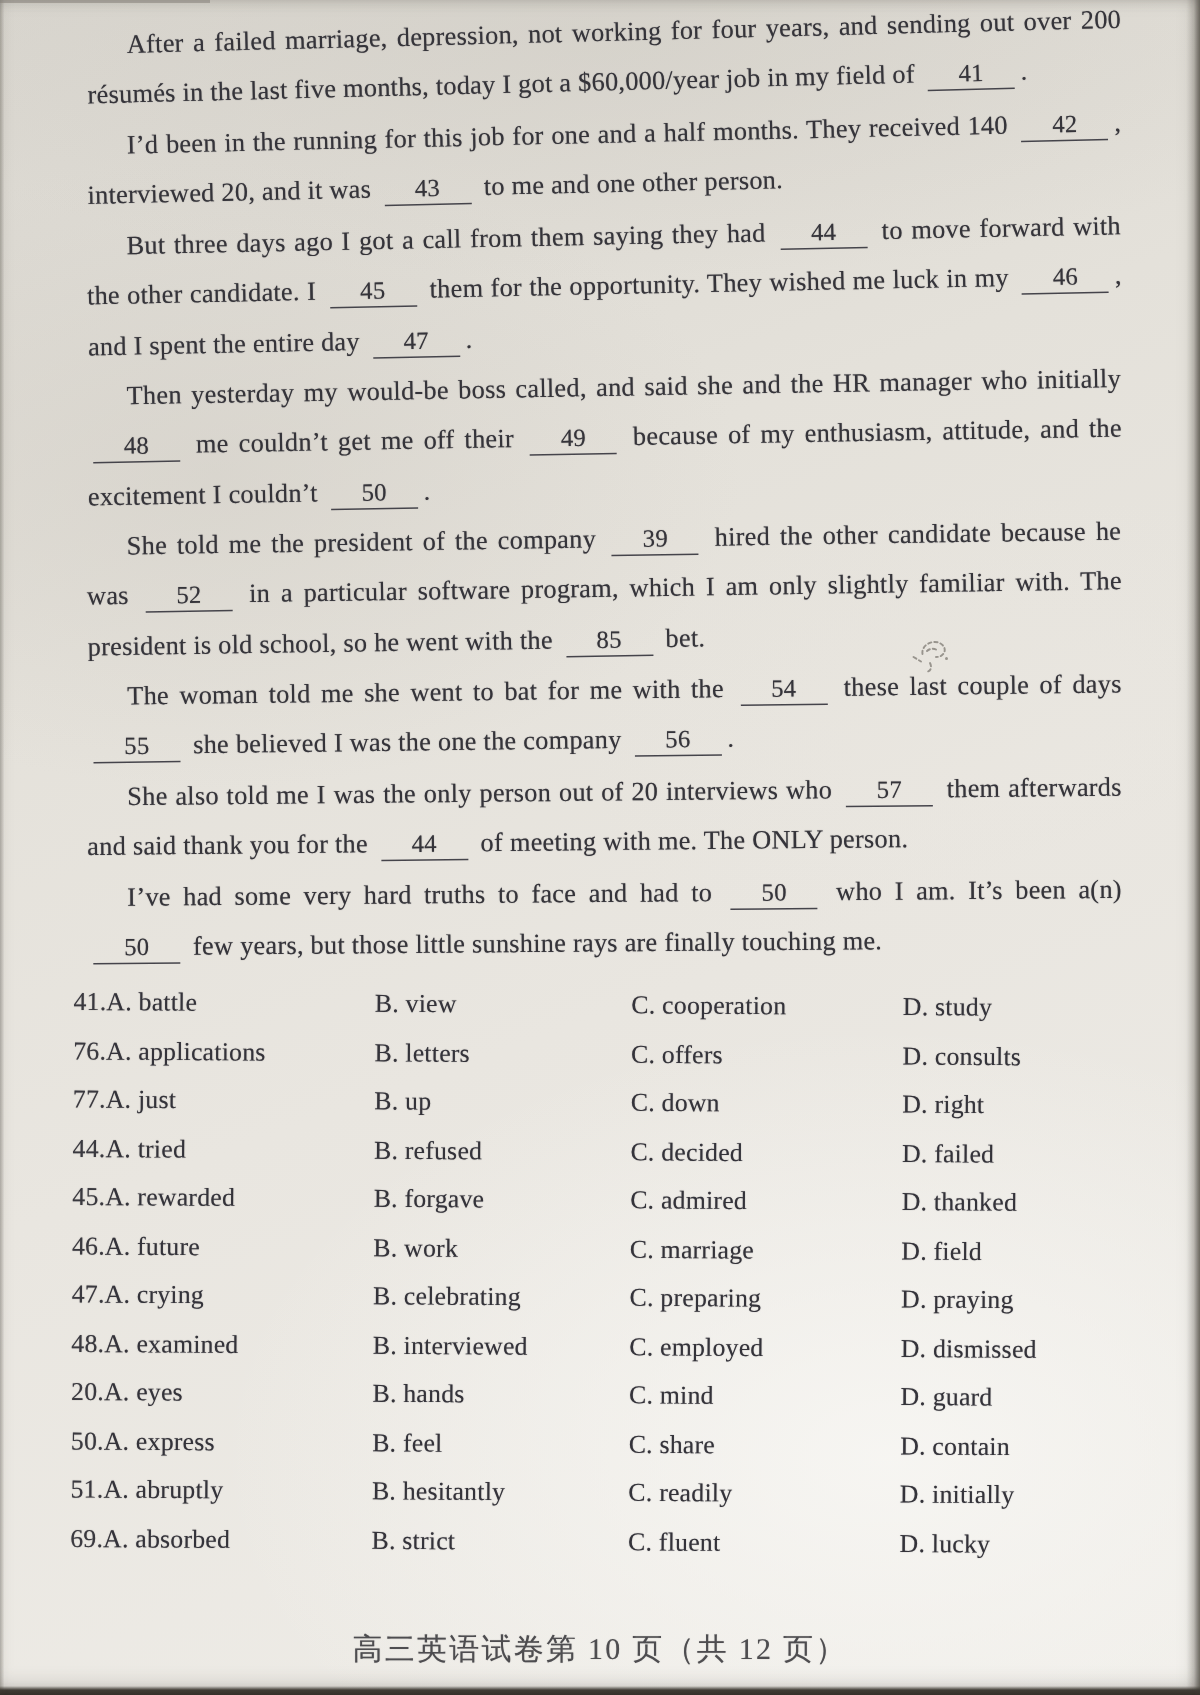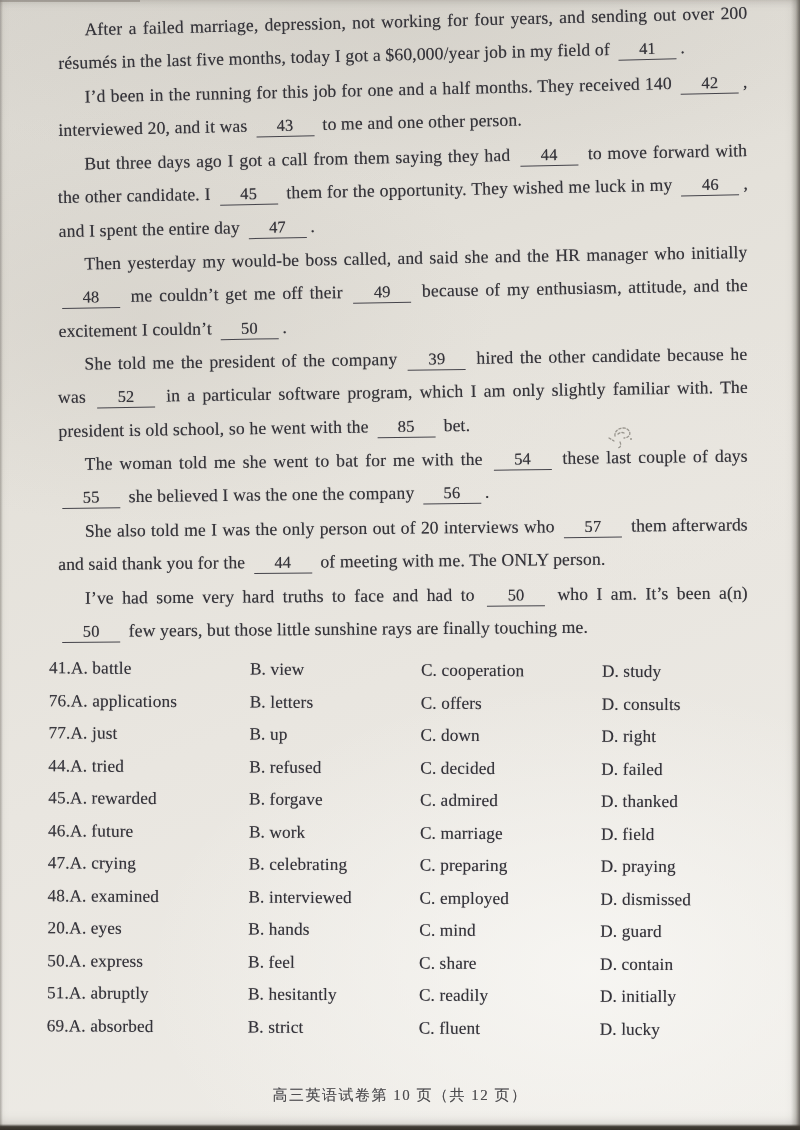--- a/index.html
+++ b/index.html
@@ -49,21 +49,21 @@
   .options{position:absolute;top:658px;left:0;width:800px;padding-left:36px;box-sizing:border-box;transform:rotate(.35deg);transform-origin:0 0;}
   .opt-row{display:grid;grid-template-columns:35px 179px 171px 181px auto;align-items:baseline;height:32.5px;font-size:17.2px;letter-spacing:.15px;text-shadow:0 0 .7px rgba(58,57,62,.55);}
   .opt-row .num{color:#3a393f;text-align:right;}
   .opt-row .cell{color:#34333a;}
 
   
   .doodle{position:absolute;left:606px;top:422px;width:32px;height:30px;opacity:.8;}
 
   .footer{
     position:absolute;left:0;top:1086px;width:800px;text-align:center;
-    font-size:15px;color:#4e4d50;letter-spacing:1.5px;
+    font-size:20px;color:#4e4d50;letter-spacing:1.5px;
     font-family:"Liberation Serif","DejaVu Serif",serif;
     text-shadow:0 0 .6px rgba(78,77,80,.5);
   }
 </style>
 </head>
 <body>
 
 <div class="page">
 
   <div class="passage">

